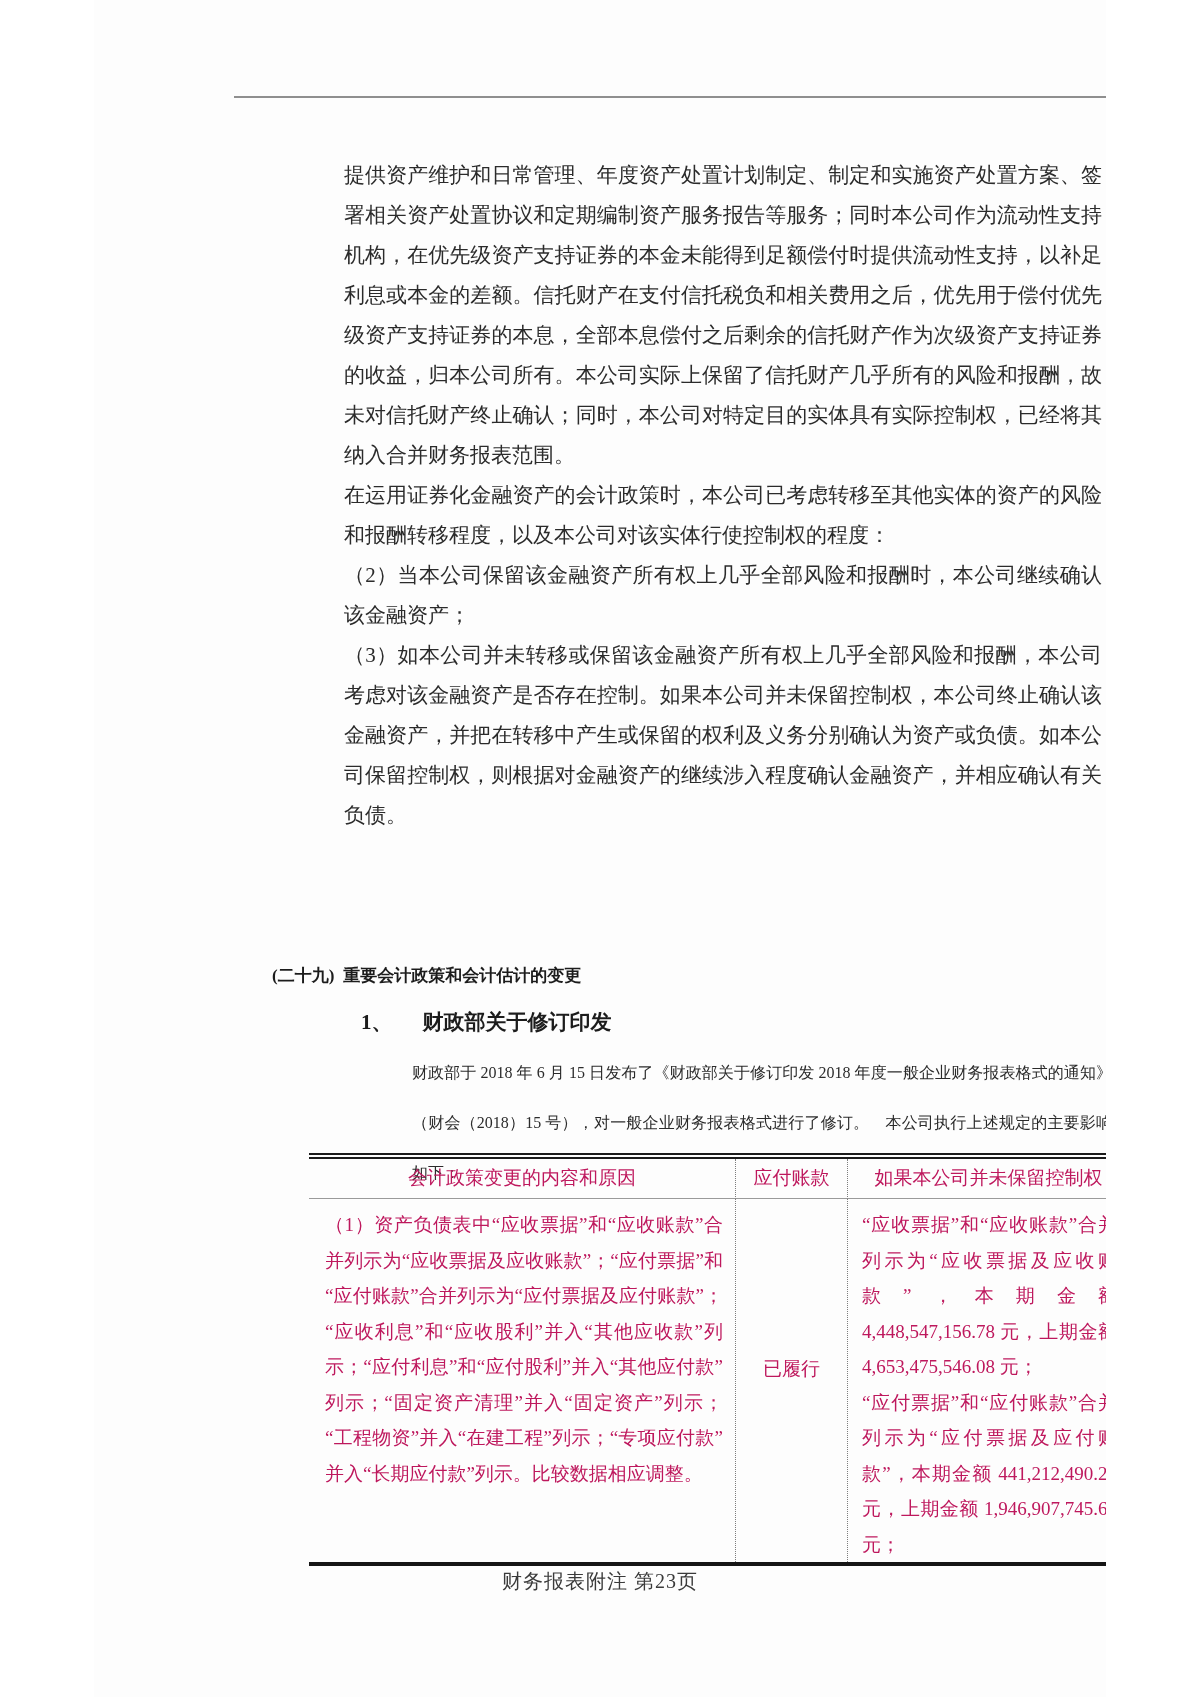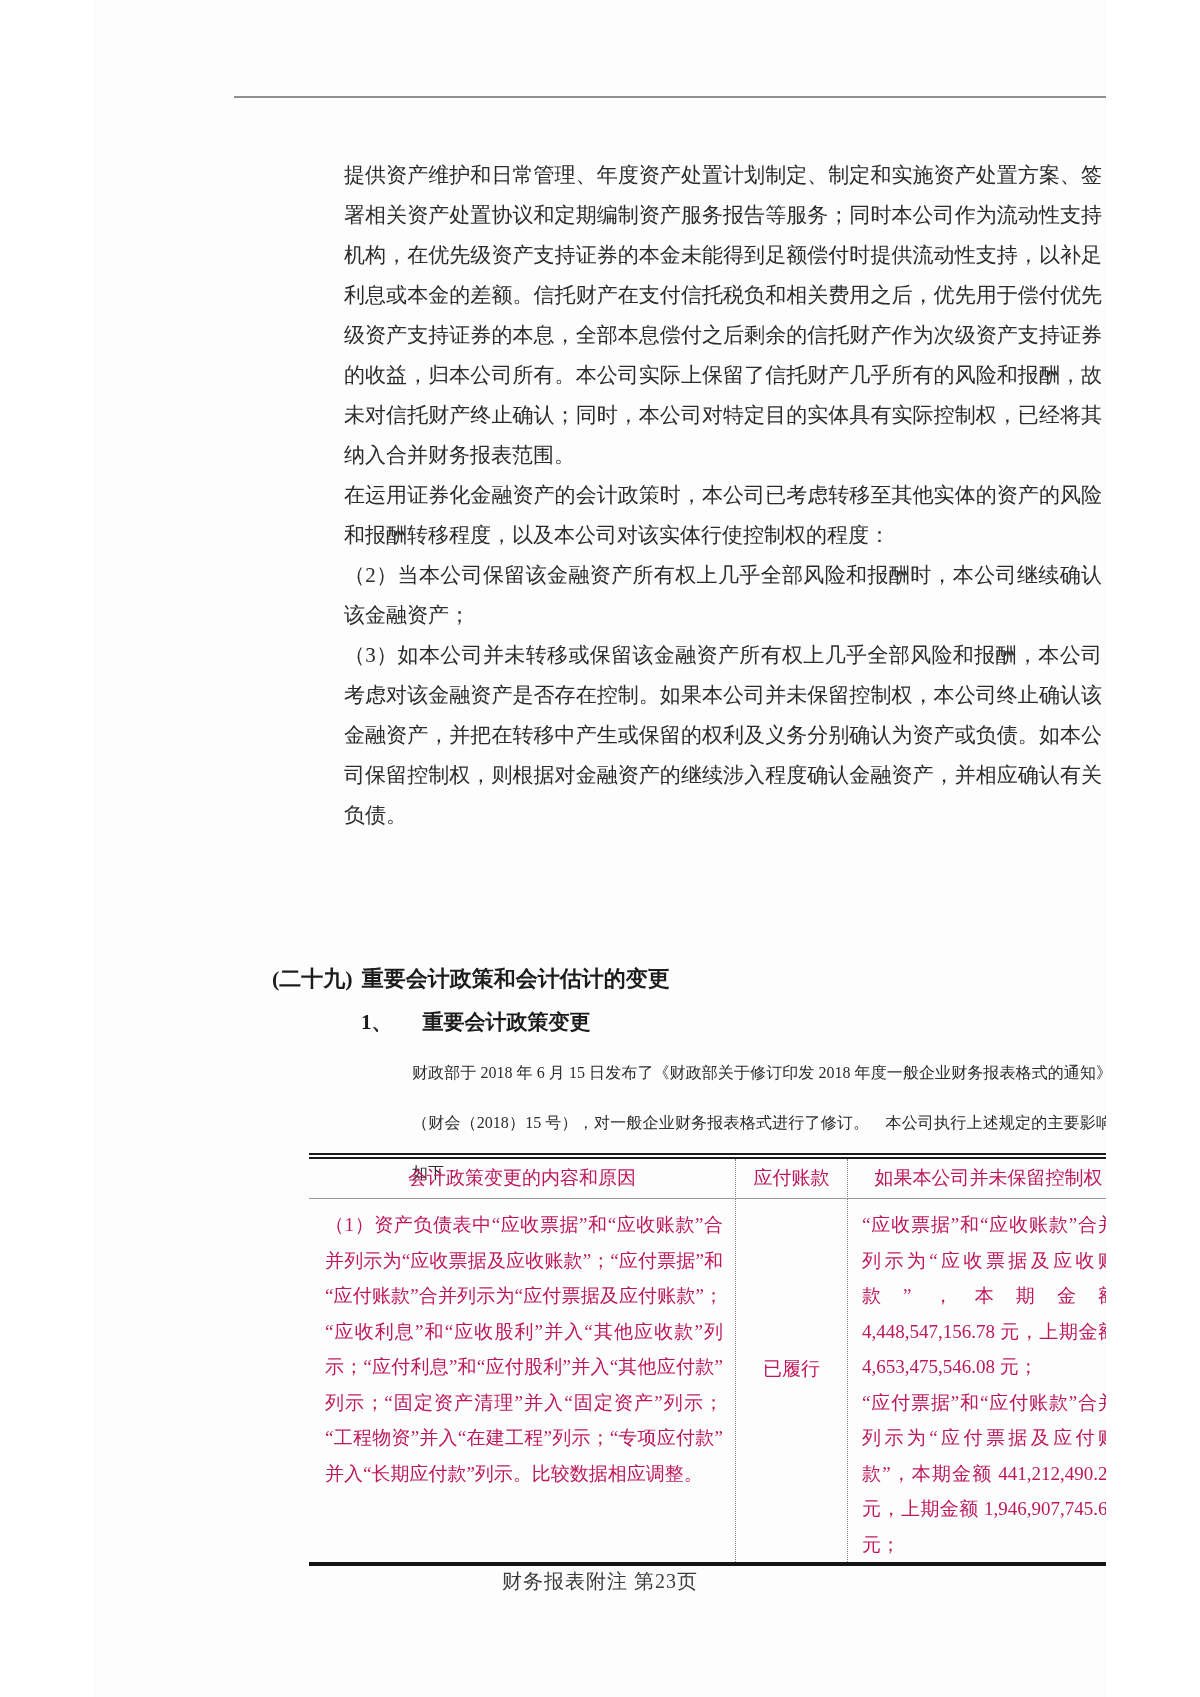--- a/index.html
+++ b/index.html
@@ -34,21 +34,21 @@
     line-height: 40px;
     text-align: justify;
   }
   .body-text p {
     margin: 0;
   }
   .section-heading {
     position: absolute;
     left: 178px;
     top: 964px;
-    font-size: 22px;
+    font-size: 17px;
     font-weight: bold;
     color: #1c1c1c;
     white-space: nowrap;
   }
   .section-heading .sec-num { margin-right: 9px; }
   .subsection-heading {
     position: absolute;
     left: 267px;
     top: 1008px;
     font-size: 21px;
@@ -134,21 +134,21 @@
     <p>在运用证券化金融资产的会计政策时，本公司已考虑转移至其他实体的资产的风险和报酬转移程度，以及本公司对该实体行使控制权的程度：</p>
     <p>（2）当本公司保留该金融资产所有权上几乎全部风险和报酬时，本公司继续确认该金融资产；</p>
     <p>（3）如本公司并未转移或保留该金融资产所有权上几乎全部风险和报酬，本公司考虑对该金融资产是否存在控制。如果本公司并未保留控制权，本公司终止确认该金融资产，并把在转移中产生或保留的权利及义务分别确认为资产或负债。如本公司保留控制权，则根据对金融资产的继续涉入程度确认金融资产，并相应确认有关负债。</p>
   </div>
 
   <div class="section-heading">
     <span class="sec-num">(二十九)</span><span>重要会计政策和会计估计的变更</span>
   </div>
 
   <div class="subsection-heading">
-    <span class="sub-num">1、</span><span>重要会计政策变更</span>
+    <span class="sub-num">1、</span><span>财政部关于修订印发</span>
   </div>
 
   <p class="mof-paragraph">财政部于 2018 年 6 月 15 日发布了《财政部关于修订印发 2018 年度一般企业财务报表格式的通知》（财会（2018）15 号），对一般企业财务报表格式进行了修订。　本公司执行上述规定的主要影响如下：</p>
 
   <div class="policy-table">
     <div class="tbl-header">
       <div class="th">会计政策变更的内容和原因</div>
       <div class="th col-divider">应付账款</div>
       <div class="th col-divider">如果本公司并未保留控制权</div>
     </div>

